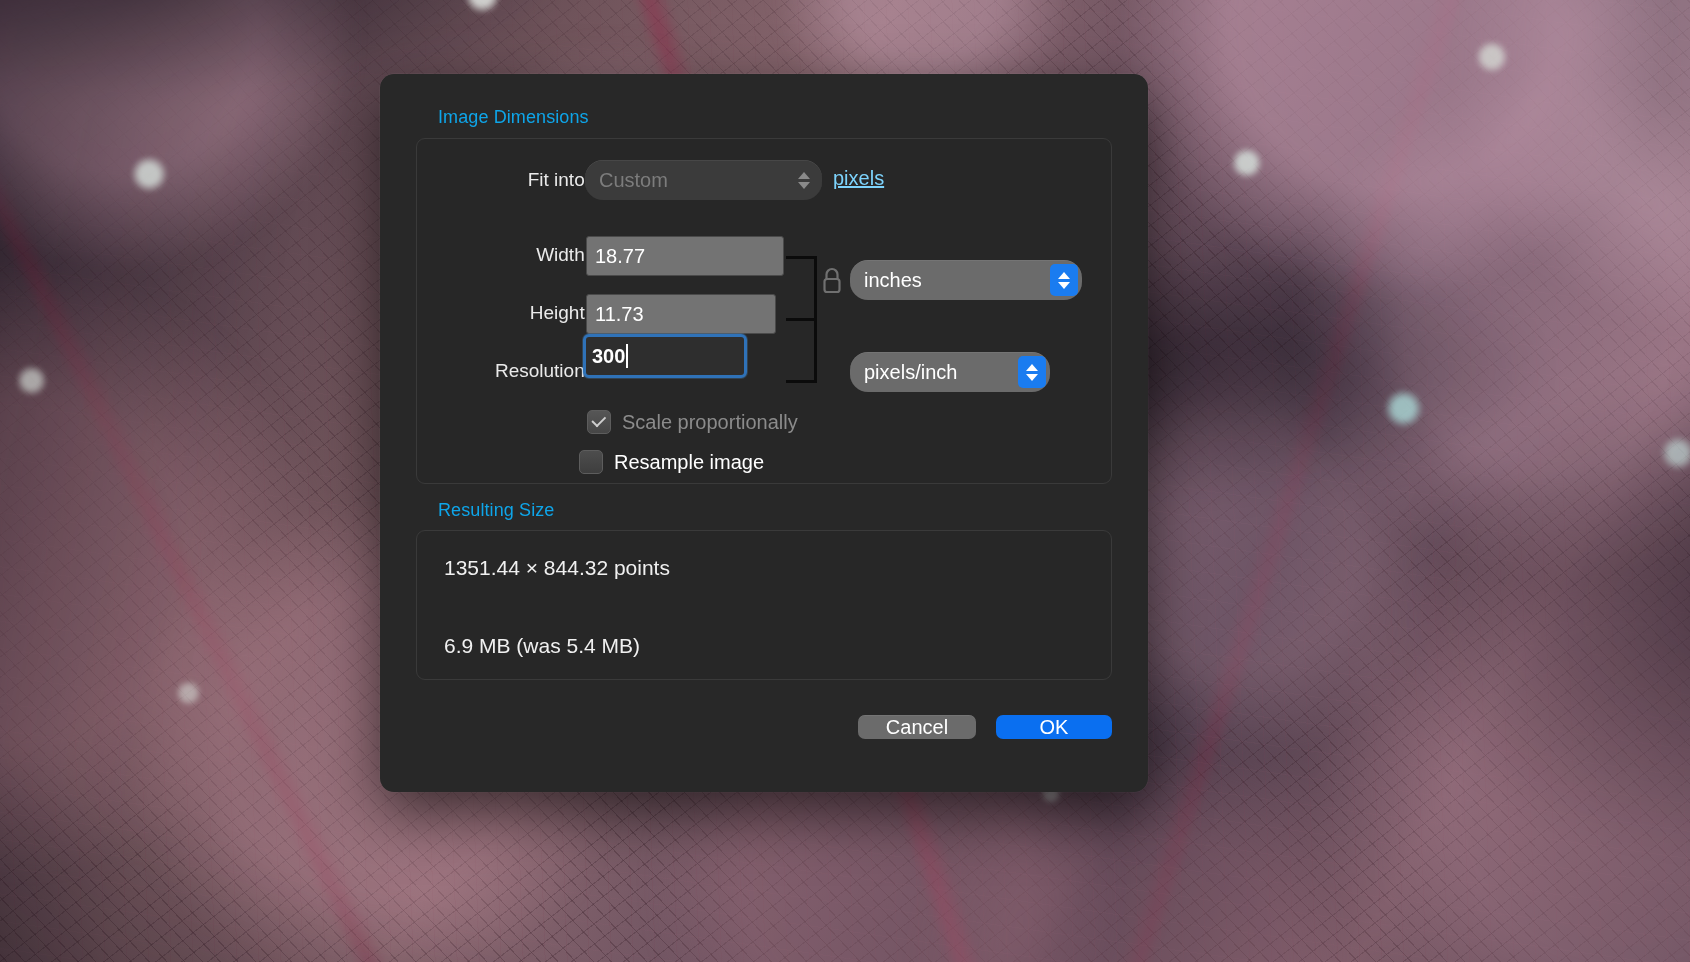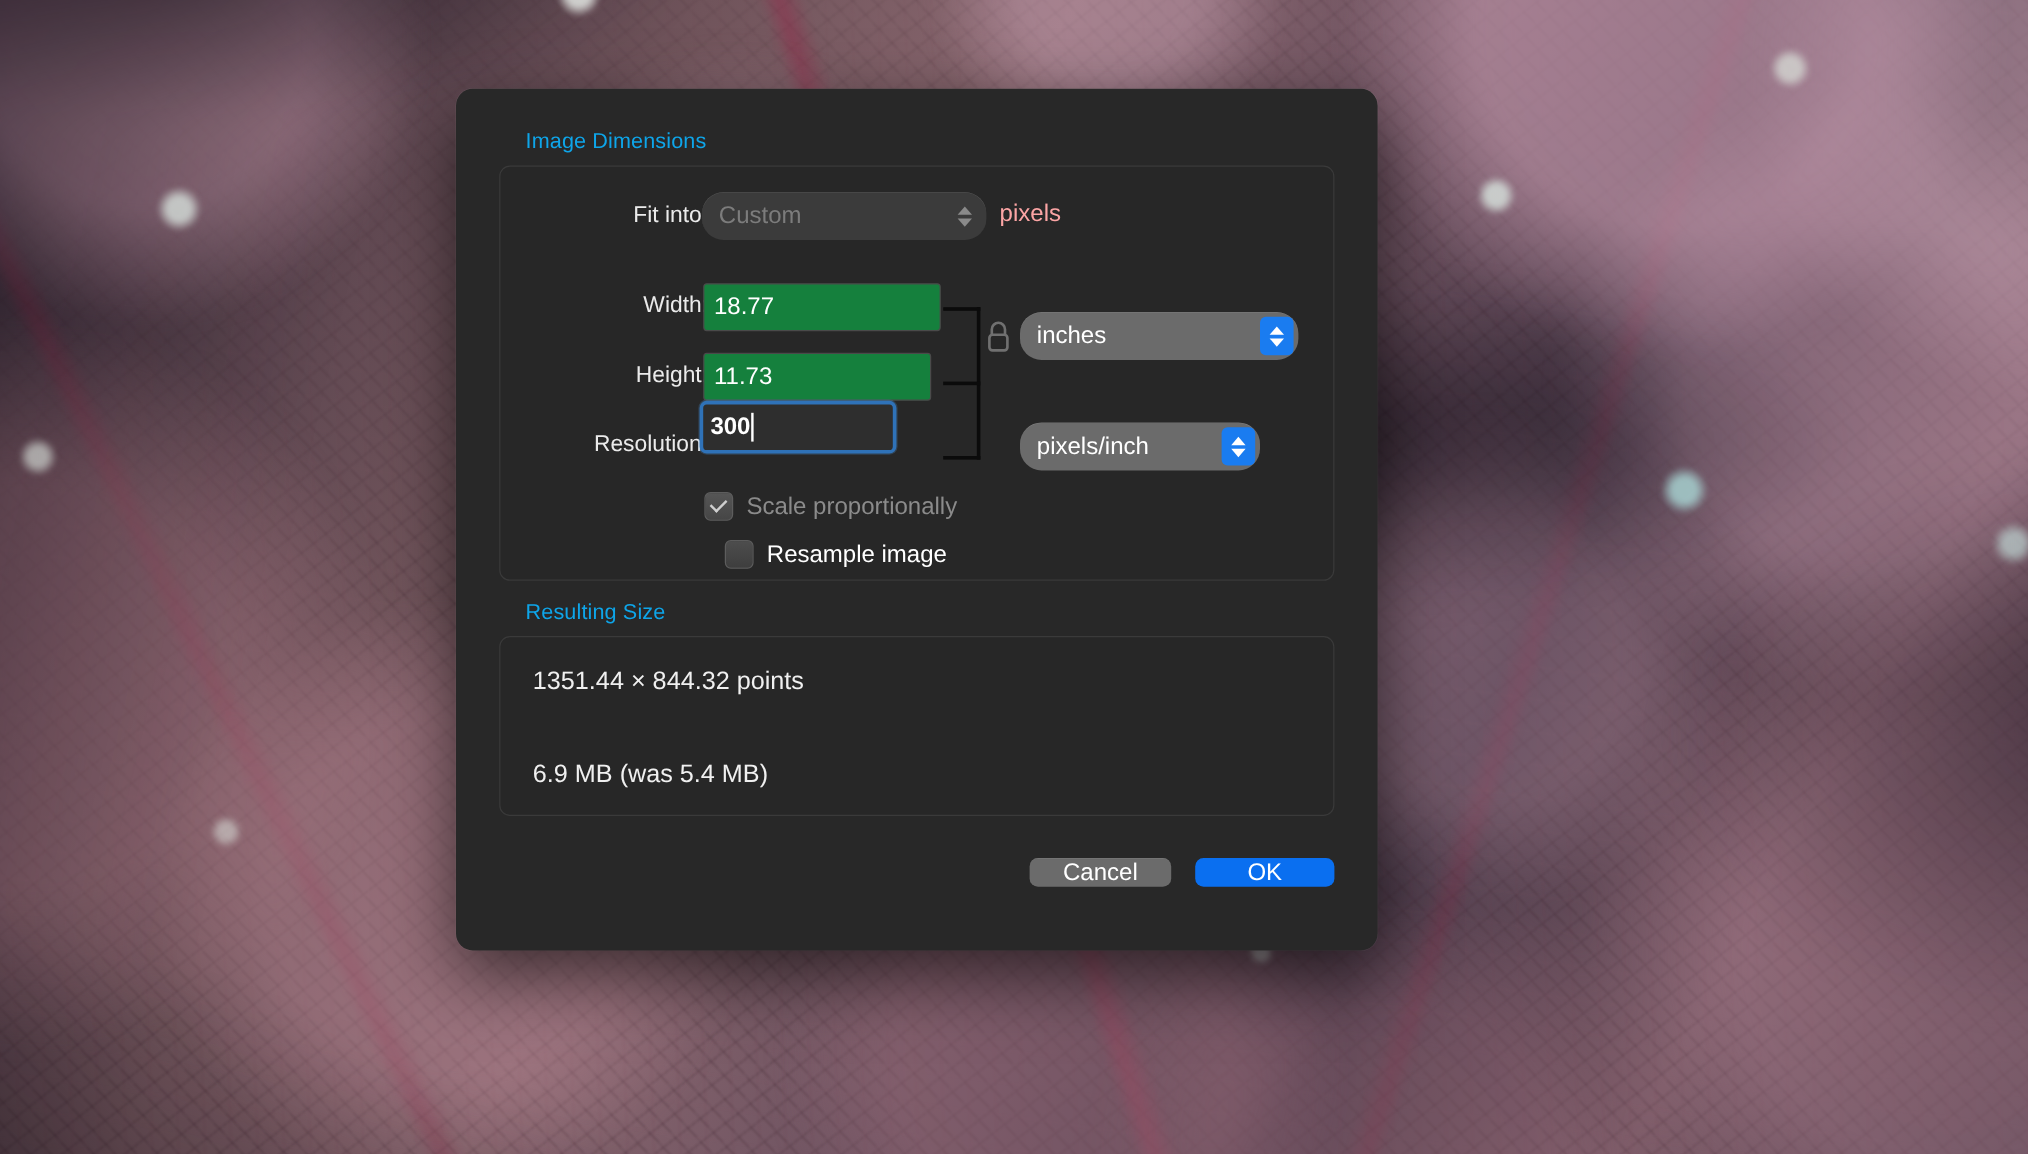--- a/index.html
+++ b/index.html
@@ -126,21 +126,21 @@
   }
 
   .field-label {
     font-size: 19px;
     color: #eaeaea;
     text-align: right;
     white-space: nowrap;
   }
 
   .textfield {
-    background: #15803d;
+    background: #737373;
     border: 1px solid #4a4a4a;
     border-radius: 3px;
     height: 40px;
     color: #ffffff;
     font-size: 20px;
     line-height: 38px;
     padding: 0 8px;
     position: absolute;
     display: flex;
     align-items: center;
@@ -195,21 +195,22 @@
     border-right: 6px solid transparent;
   }
   .chev .up { border-bottom: 7px solid #ffffff; }
   .chev .dn { border-top: 7px solid #ffffff; }
   .popup.disabled .chev .up { border-bottom-color: #8a8a8a; }
   .popup.disabled .chev .dn { border-top-color: #8a8a8a; }
 
   .unit-suffix {
     position: absolute;
     font-size: 20px;
-    color: #fca5a5;
+    color: #7dd3fc;
+    text-decoration: underline;
   }
 
   
   .check-row {
     position: absolute;
     display: flex;
     align-items: center;
     gap: 11px;
   }
   .checkbox {
@@ -349,21 +350,21 @@
     </span>
   </div>
 
   <div class="check-row" style="left:207px; top:336px;">
     <span class="checkbox">
       <span class="tick"></span>
     </span>
     <span class="check-label dim">Scale proportionally</span>
   </div>
 
-  <div class="check-row" style="left:224px; top:376px;">
+  <div class="check-row" style="left:199px; top:376px;">
     <span class="checkbox unchecked"></span>
     <span class="check-label">Resample image</span>
   </div>
 
   <div class="group-label" style="left:58px; top:426px;">Resulting Size</div>
 
   <div class="group-box" style="left:36px; top:456px; width:696px; height:150px;"></div>
 
   <div class="result-line" style="left:64px; top:482px;">1351.44 × 844.32 points</div>
 

